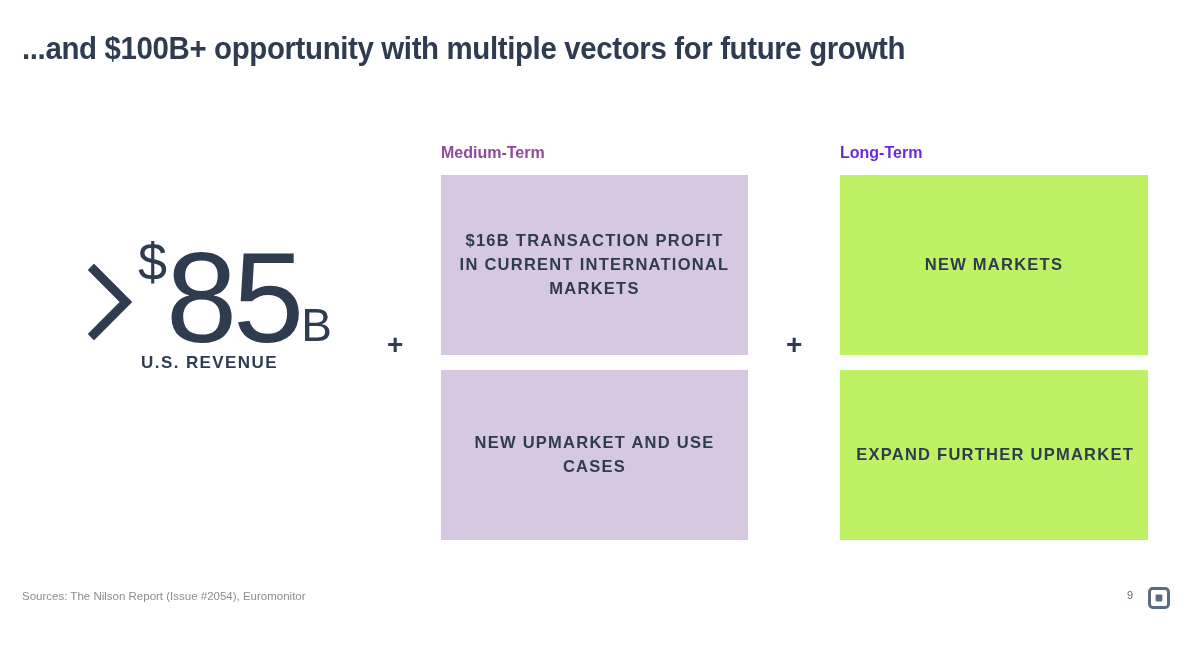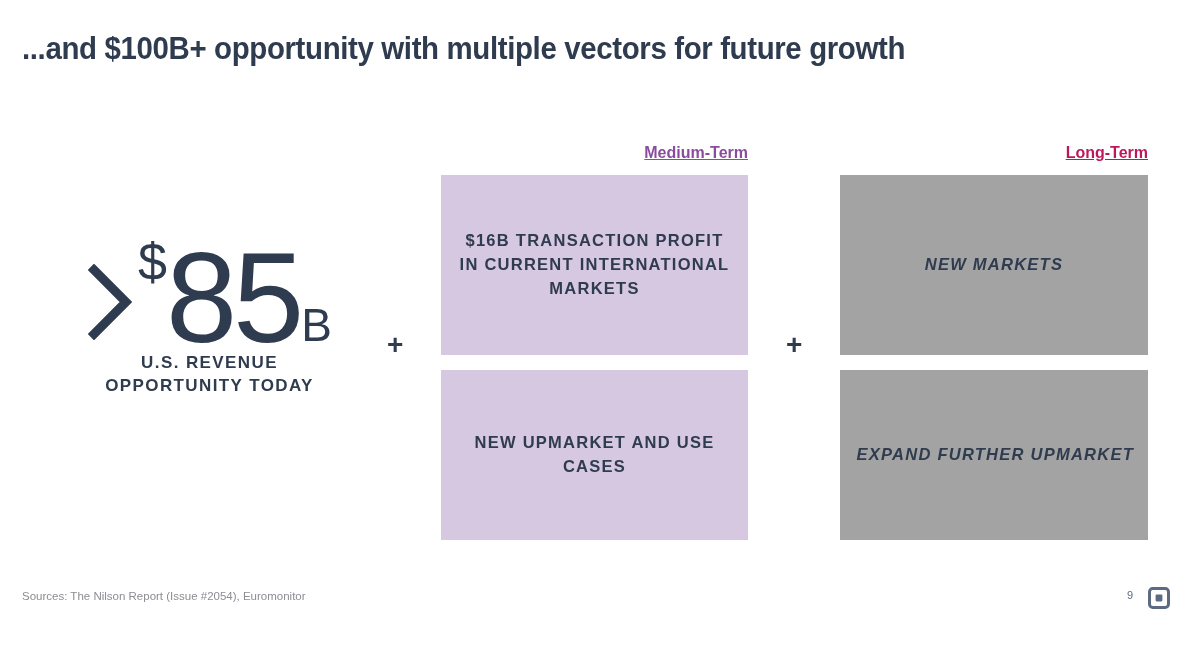--- a/index.html
+++ b/index.html
@@ -29,33 +29,32 @@
     transform: scaleX(0.92);
     transform-origin: left center;
   }
 
   
   .col-header {
     position: absolute;
     top: 144px;
     font-size: 16px;
     font-weight: bold;
-    text-align: right;
+    text-align: left;
     letter-spacing: 0px;
-    text-decoration: underline;
   }
   .col-header.medium {
     left: 441px;
     width: 307px;
     color: #8b4b9e;
   }
   .col-header.long {
     left: 840px;
     width: 308px;
-    color: #be185d;
+    color: #6d28d9;
   }
 
   
   .stat-block {
     position: absolute;
     left: 52px;
     top: 232px;
     width: 315px;
   }
   .stat-row {
@@ -128,21 +127,21 @@
   .box-text {
     font-size: 16.5px;
     font-weight: bold;
     line-height: 1.45;
     letter-spacing: 1.25px;
     color: #2f3b4e;
   }
   .box-text .hl { font-weight: bold; }
 
   .box.purple { background: #d7c8e1; }
-  .box.gray   { background: #a3a3a3; font-style: italic; }
+  .box.gray   { background: #bef264; }
 
   .box-m1 { left: 441px; top: 175px; width: 307px; height: 180px; }
   .box-m2 { left: 441px; top: 370px; width: 307px; height: 170px; }
   .box-l1 { left: 840px; top: 175px; width: 308px; height: 180px; }
   .box-l2 { left: 840px; top: 370px; width: 308px; height: 170px; justify-content: flex-end; }
 
   
   .footer {
     position: absolute;
     left: 22px;
@@ -182,21 +181,20 @@
       <svg viewBox="0 0 44 76" width="44" height="76" aria-hidden="true">
         <polyline points="6,6 38,38 6,70" fill="none" stroke="#2f3b4e" stroke-width="9" stroke-linecap="square" stroke-linejoin="miter"></polyline>
       </svg>
     </span>
     <span class="currency">$</span>
     <span class="amount">85</span>
     <span class="unit">B</span>
   </div>
   <div class="stat-caption">
     <div>U.S. REVENUE</div>
-    <div>OPPORTUNITY TODAY</div>
   </div>
 </div>
 
 <div class="plus plus-1">+</div>
 <div class="plus plus-2">+</div>
 
 <div class="box purple box-m1">
   <div class="box-text"><span class="hl">$16B</span><span> TRANSACTION PROFIT IN CURRENT INTERNATIONAL MARKETS</span></div>
 </div>
 

